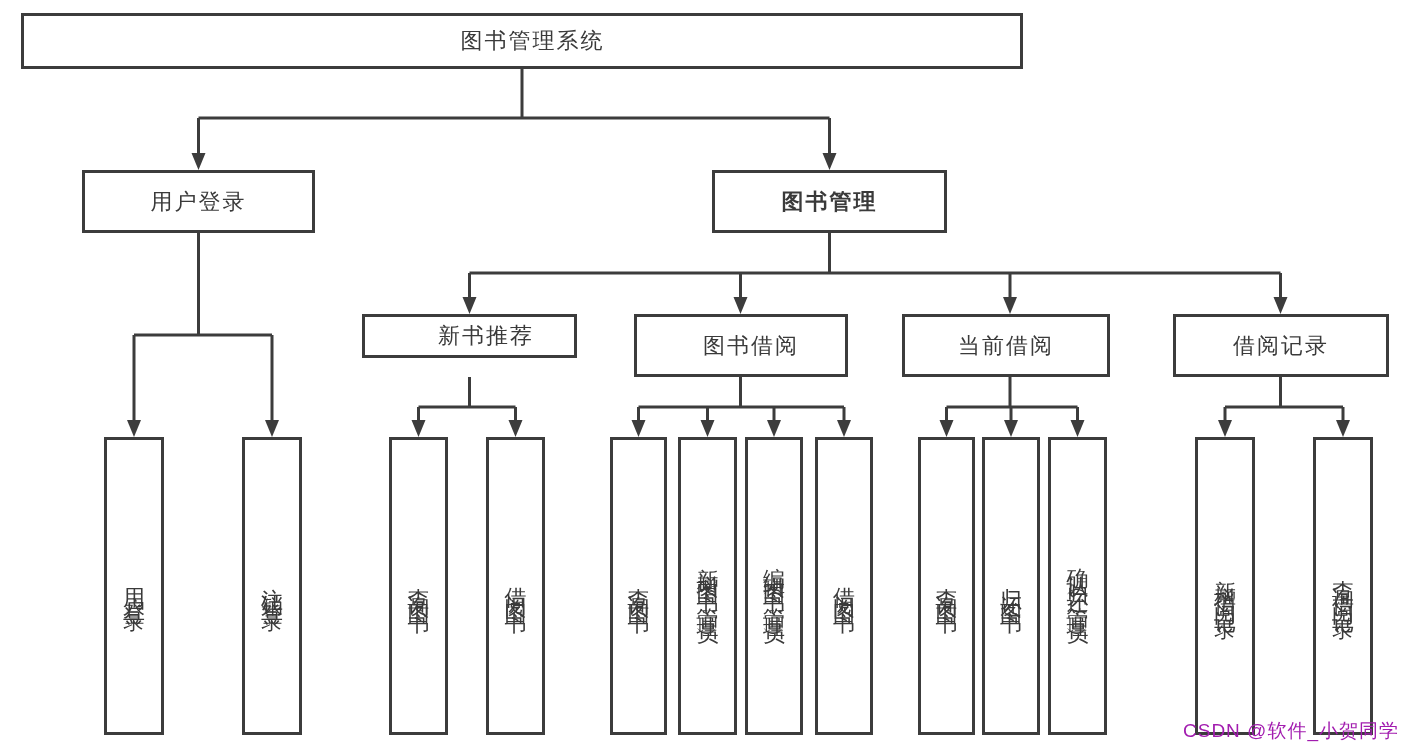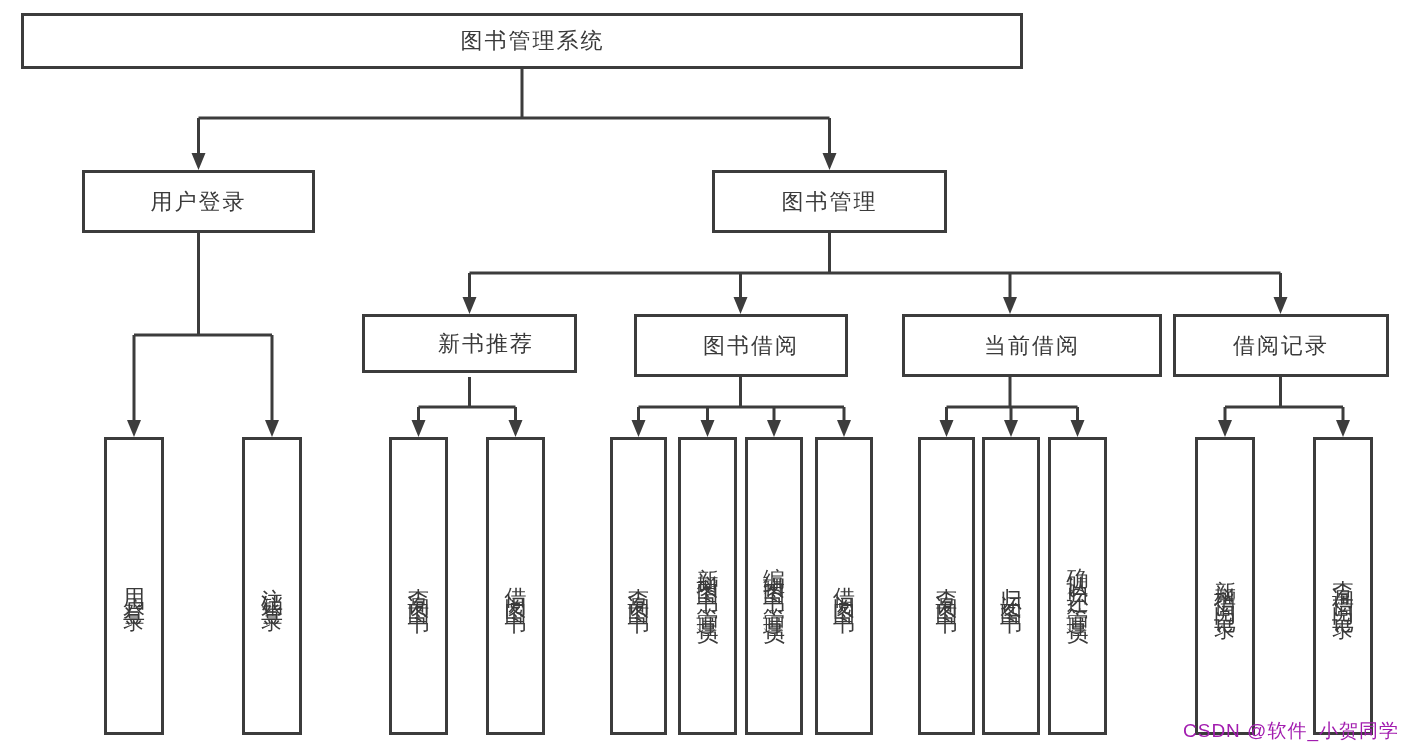--- a/index.html
+++ b/index.html
@@ -115,25 +115,25 @@
     <g>
       <path class="wire" d="M1280.5,377 L1280.5,407 M1225,407 L1343,407 M1225,407 L1225,423 M1343,407 L1343,423"></path>
       <polygon class="head" points="1218,420 1232,420 1225,437"></polygon>
       <polygon class="head" points="1336,420 1350,420 1343,437"></polygon>
     </g>
   </svg>
 
   <div class="node" style="left:21px; top:13px; width:1002px; height:56px;padding-left:21px;">图书管理系统</div>
 
   <div class="node" style="left:82px; top:170px; width:233px; height:63px;">用户登录</div>
-  <div class="node" style="left:712px; top:170px; width:235px; height:63px;">图书管理</div>
+  <div class="node" style="left:712px; top:170px; width:235px; height:63px;font-weight:bold;">图书管理</div>
 
-  <div class="node" style="left:362px; top:314px; width:215px; height:59px;padding-left:33px;">新书推荐</div>
+  <div class="node" style="left:362px; top:314px; width:215px; height:44px;padding-left:33px;">新书推荐</div>
   <div class="node" style="left:634px; top:314px; width:214px; height:63px;padding-left:20px;">图书借阅</div>
-  <div class="node" style="left:902px; top:314px; width:260px; height:63px;">当前借阅</div>
+  <div class="node" style="left:902px; top:314px; width:208px; height:63px;">当前借阅</div>
   <div class="node" style="left:1173px; top:314px; width:216px; height:63px;">借阅记录</div>
 
   <div class="node leaf" style="left:104px; top:437px; width:60px; height:298px;">用户登录</div>
   <div class="node leaf" style="left:242px; top:437px; width:60px; height:298px;">注销登录</div>
 
   <div class="node leaf" style="left:389px; top:437px; width:59px; height:298px;">查询图书</div>
   <div class="node leaf" style="left:486px; top:437px; width:59px; height:298px;">借阅图书</div>
 
   <div class="node leaf" style="left:610px; top:437px; width:57px; height:298px;">查询图书</div>
   <div class="node leaf" style="left:678px; top:437px; width:59px; height:298px;">新增图书（管理员）</div>

